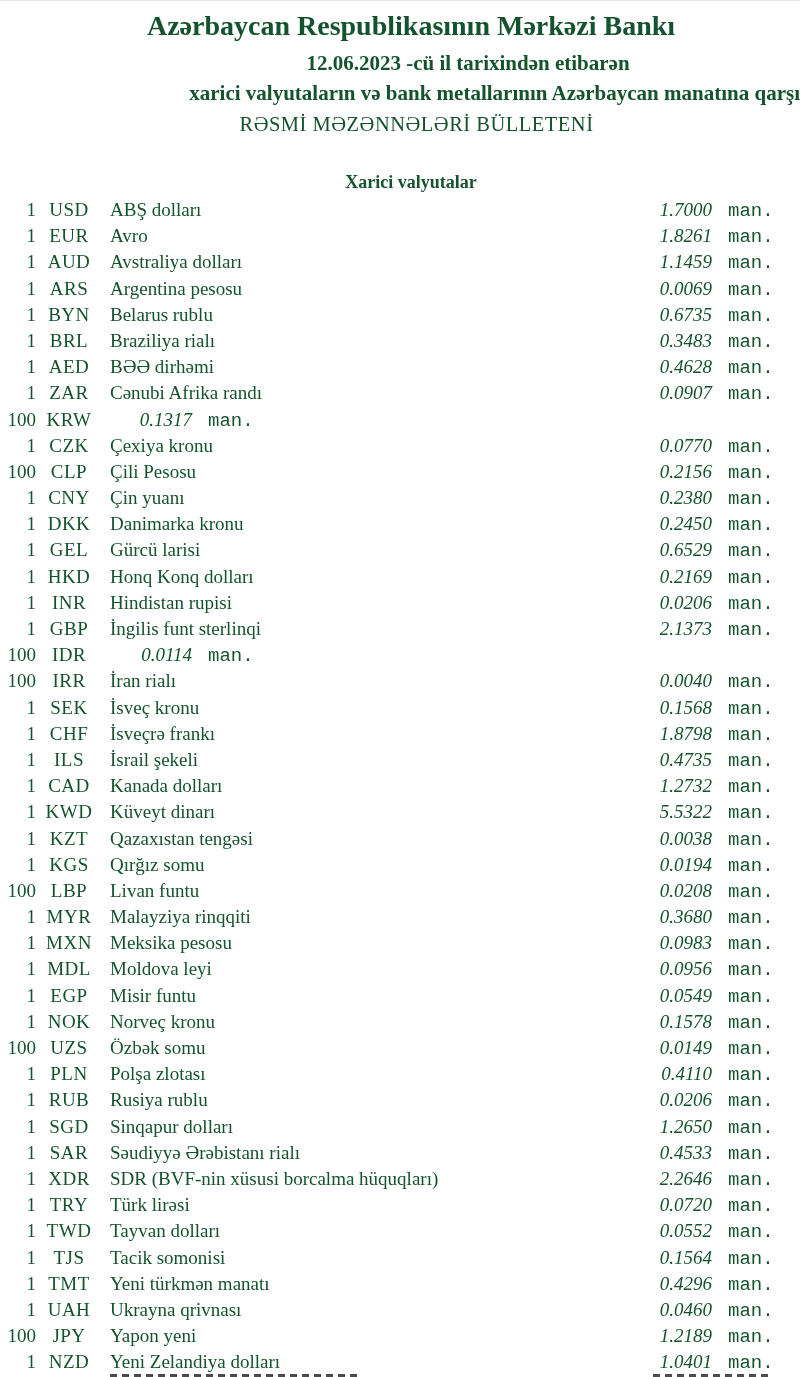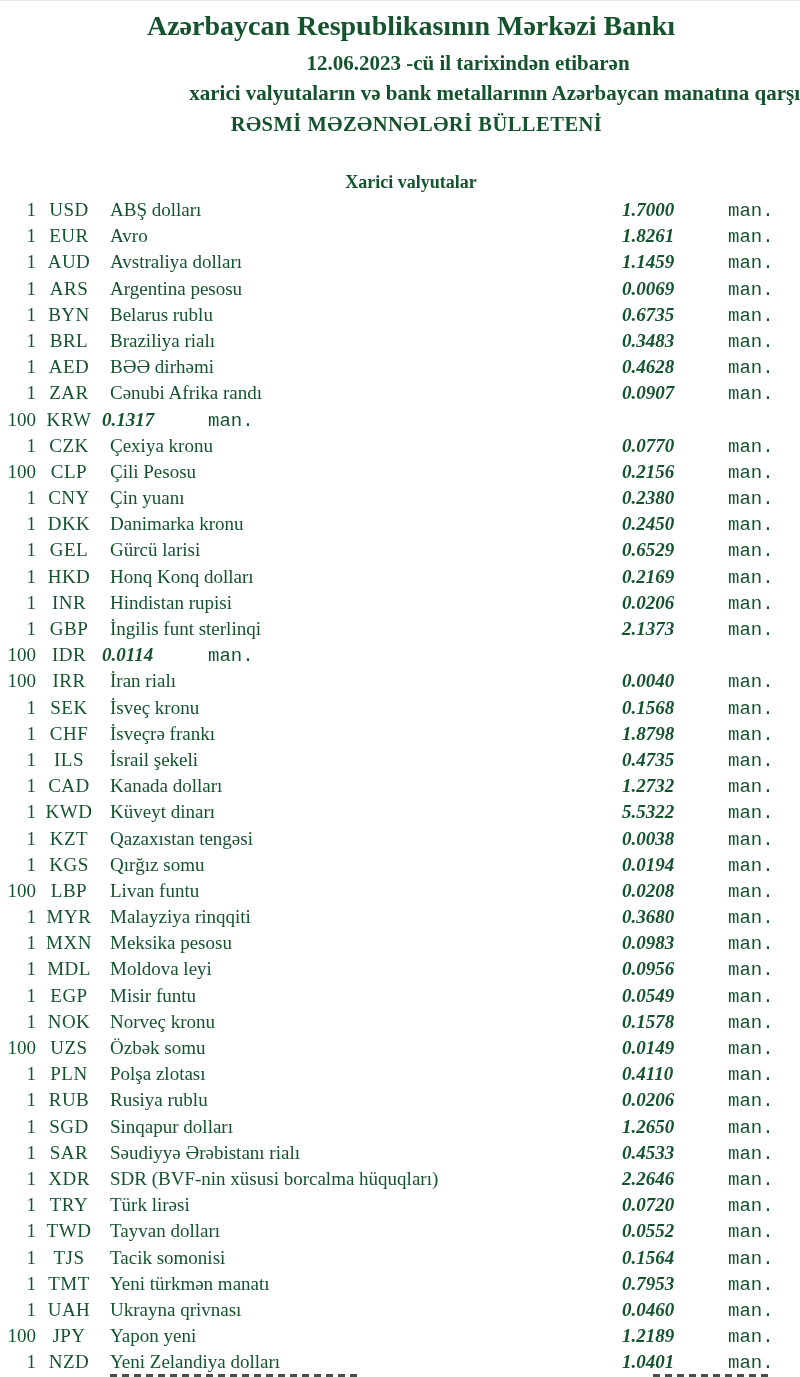--- a/index.html
+++ b/index.html
@@ -8,30 +8,30 @@
     background:#ffffff; color:#14532d; overflow:hidden;
     font-family:"Liberation Serif", serif;
   }
   .hdr-title    { margin:0; padding-top:8px;  padding-left:22px; text-align:center;
                   font-size:28px; font-weight:bold; line-height:34px; }
   .hdr-date     { margin-top:5px; padding-left:10px; text-align:center; text-indent:126px;
                   font-size:21px; font-weight:bold; line-height:30px; }
   .hdr-subject  { padding-left:22px; text-align:right;
                   font-size:21px; font-weight:bold; line-height:31px; }
   .hdr-bulletin { padding-left:33px; text-align:center; letter-spacing:0.5px;
-                  font-size:20.5px; font-weight:bold; line-height:30px; }
+                  font-size:20.5px; font-weight:normal; line-height:30px; }
   .section-title{ margin-top:32px; padding-left:22px; text-align:center;
                   font-size:18px; font-weight:bold; line-height:22px; }
   #rows { margin-top:4px; }
   .row  { display:flex; align-items:baseline; height:26.2px; font-size:19px;
           line-height:26.2px; padding-right:26px; }
   .qty  { width:36px;  text-align:right; flex:none; }
   .code { width:66px;  text-align:center; letter-spacing:0.5px; flex:none; }
   .name { flex:1; padding-left:8px; white-space:nowrap; overflow:hidden; }
-  .rate { width:90px;  text-align:left; font-weight:bold; font-style:italic; flex:none; }
+  .rate { width:90px;  text-align:right; font-weight:normal; font-style:italic; flex:none; }
   .unit { width:46px;  margin-left:16px; flex:none;font-family:Liberation Mono, monospace; }
   .cutoff { position:absolute; bottom:0; height:4px; opacity:0.85;
             background:repeating-linear-gradient(90deg,#2c2c2c 0 7px, transparent 7px 12px); }
   .cutoff-left  { left:110px; width:248px; }
   .cutoff-right { left:653px; width:120px; }
 </style>
 </head>
 <body>
 
 <div class="page">
@@ -324,21 +324,21 @@
       <span class="qty">1</span>
       <span class="code">TJS</span>
       <span class="name">Tacik somonisi</span>
       <span class="rate">0.1564</span>
       <span class="unit">man.</span>
     </div>
       <div class="row">
       <span class="qty">1</span>
       <span class="code">TMT</span>
       <span class="name">Yeni türkmən manatı</span>
-      <span class="rate">0.7953</span>
+      <span class="rate">0.4296</span>
       <span class="unit">man.</span>
     </div>
       <div class="row">
       <span class="qty">1</span>
       <span class="code">UAH</span>
       <span class="name">Ukrayna qrivnası</span>
       <span class="rate">0.0460</span>
       <span class="unit">man.</span>
     </div>
       <div class="row">

